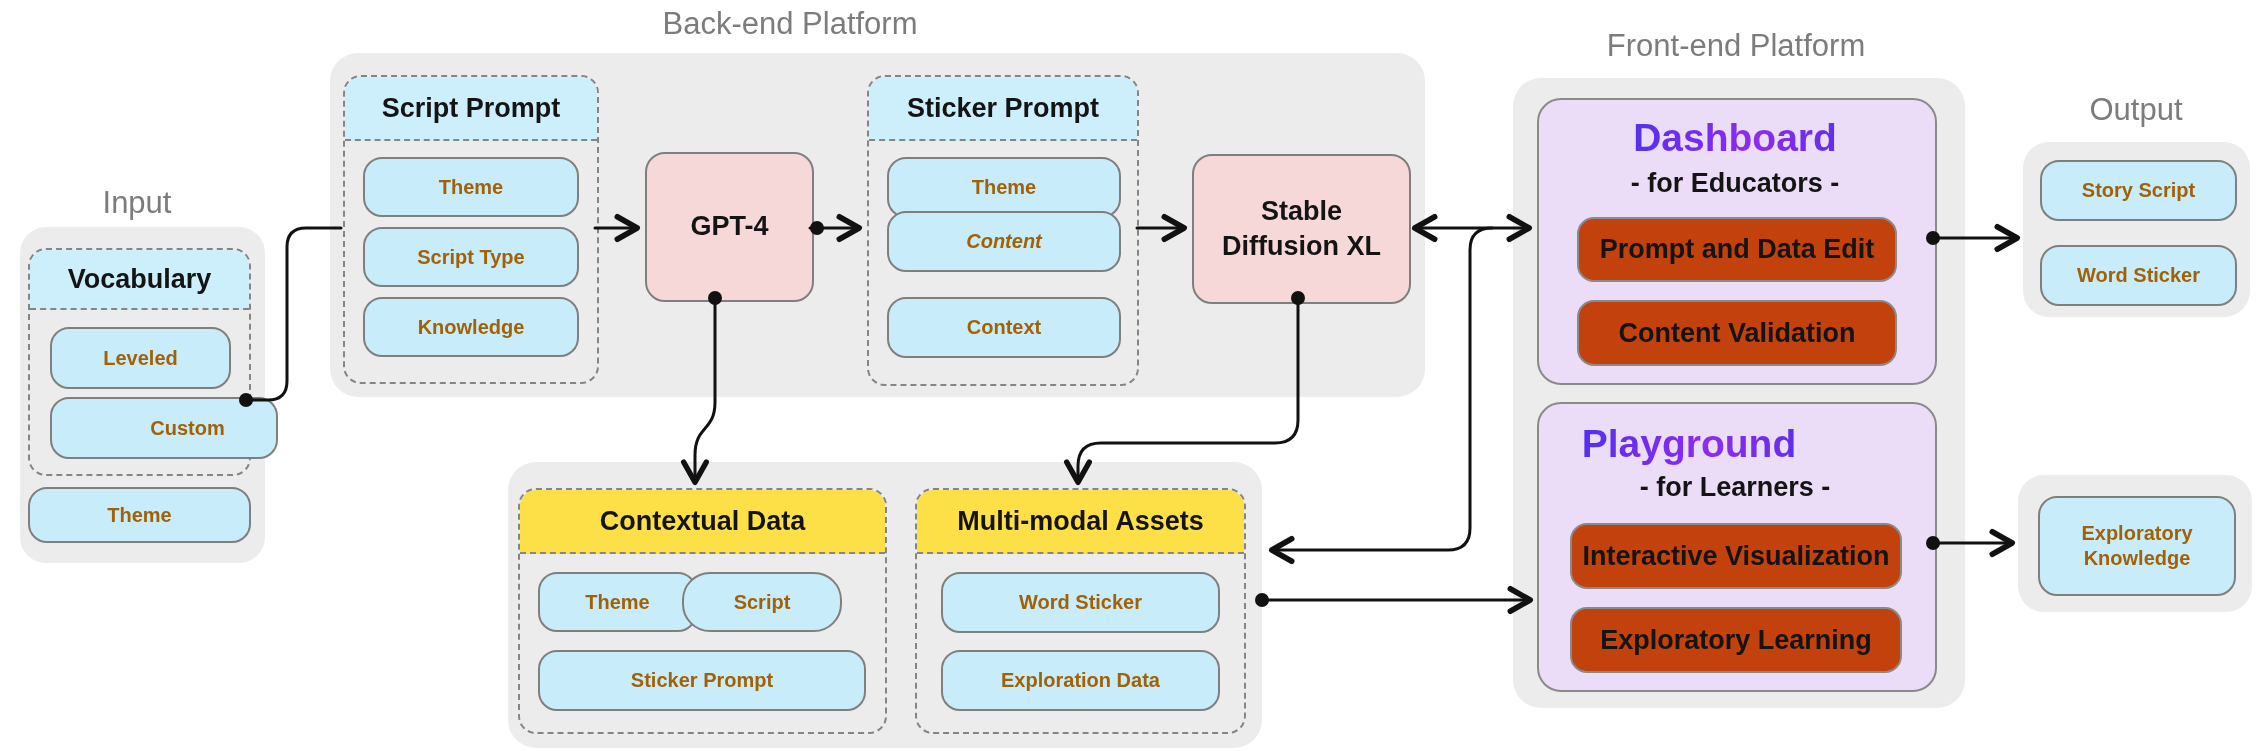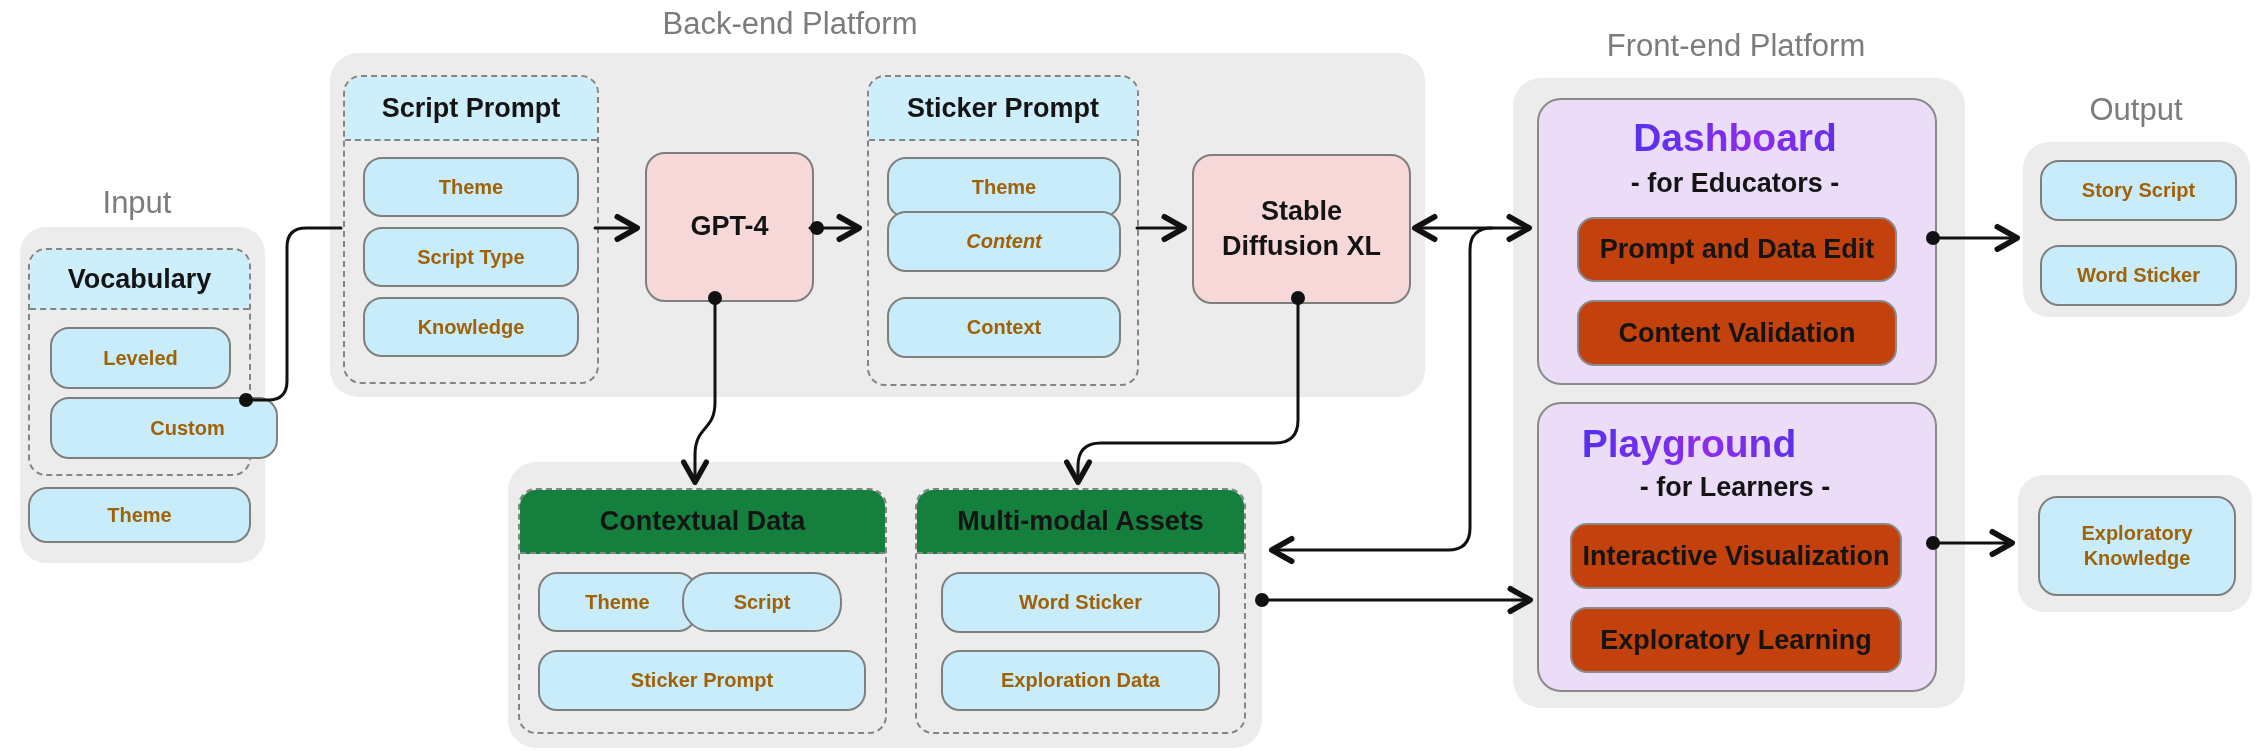--- a/index.html
+++ b/index.html
@@ -23,21 +23,21 @@
     font-size:27px;font-weight:600;color:#141414;text-align:center;line-height:1.3;
   }
   .dashed-group{position:absolute;border:2px dashed #858585;border-radius:18px;}
   .group-header{
     position:absolute;top:0;left:0;right:0;
     display:flex;align-items:center;justify-content:center;
     font-size:27px;font-weight:600;color:#141414;
     border-bottom:2px dashed #858585;border-radius:16px 16px 0 0;
   }
   .header-blue{background:#cdeefb;}
-  .header-purple{background:#15803d;}
+  .header-purple{background:#fde047;}
   .panel{position:absolute;background:#ebdcf8;border:2px solid #8a8a8a;border-radius:24px;}
   .whitebox{
     position:absolute;background:#c2410c;border:2px solid #8a8a8a;border-radius:17px;
     display:flex;align-items:center;justify-content:center;
     font-size:27px;font-weight:600;color:#141414;white-space:nowrap;
   }
   .panel-title{
     position:absolute;text-align:center;font-size:39px;font-weight:700;line-height:1.15;
     color:#3a2fee;
   }

